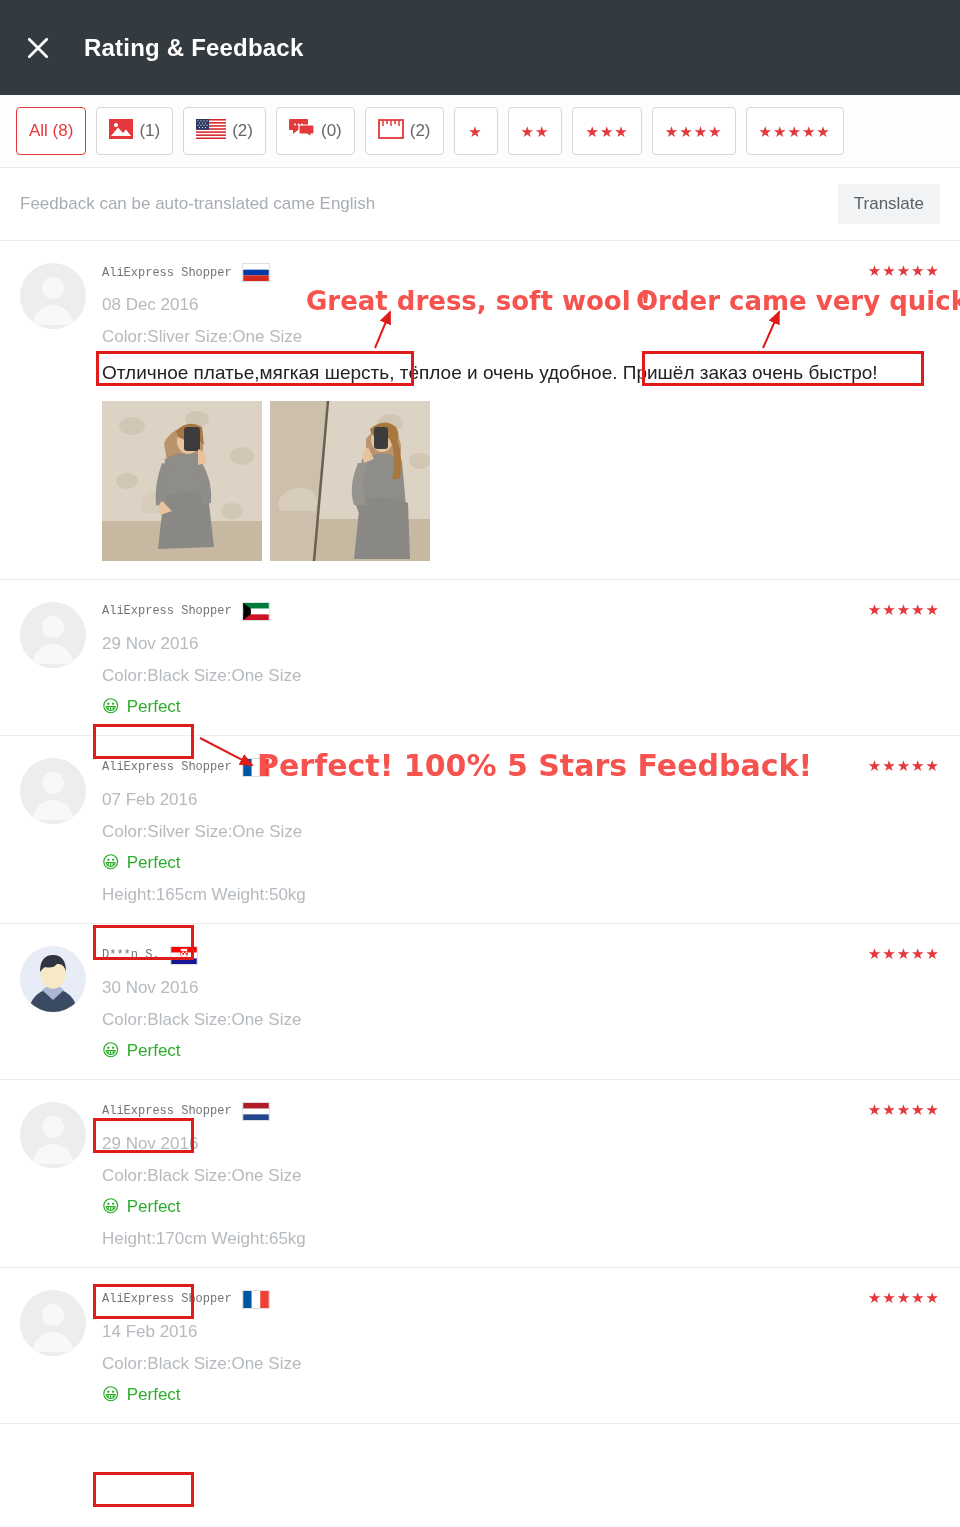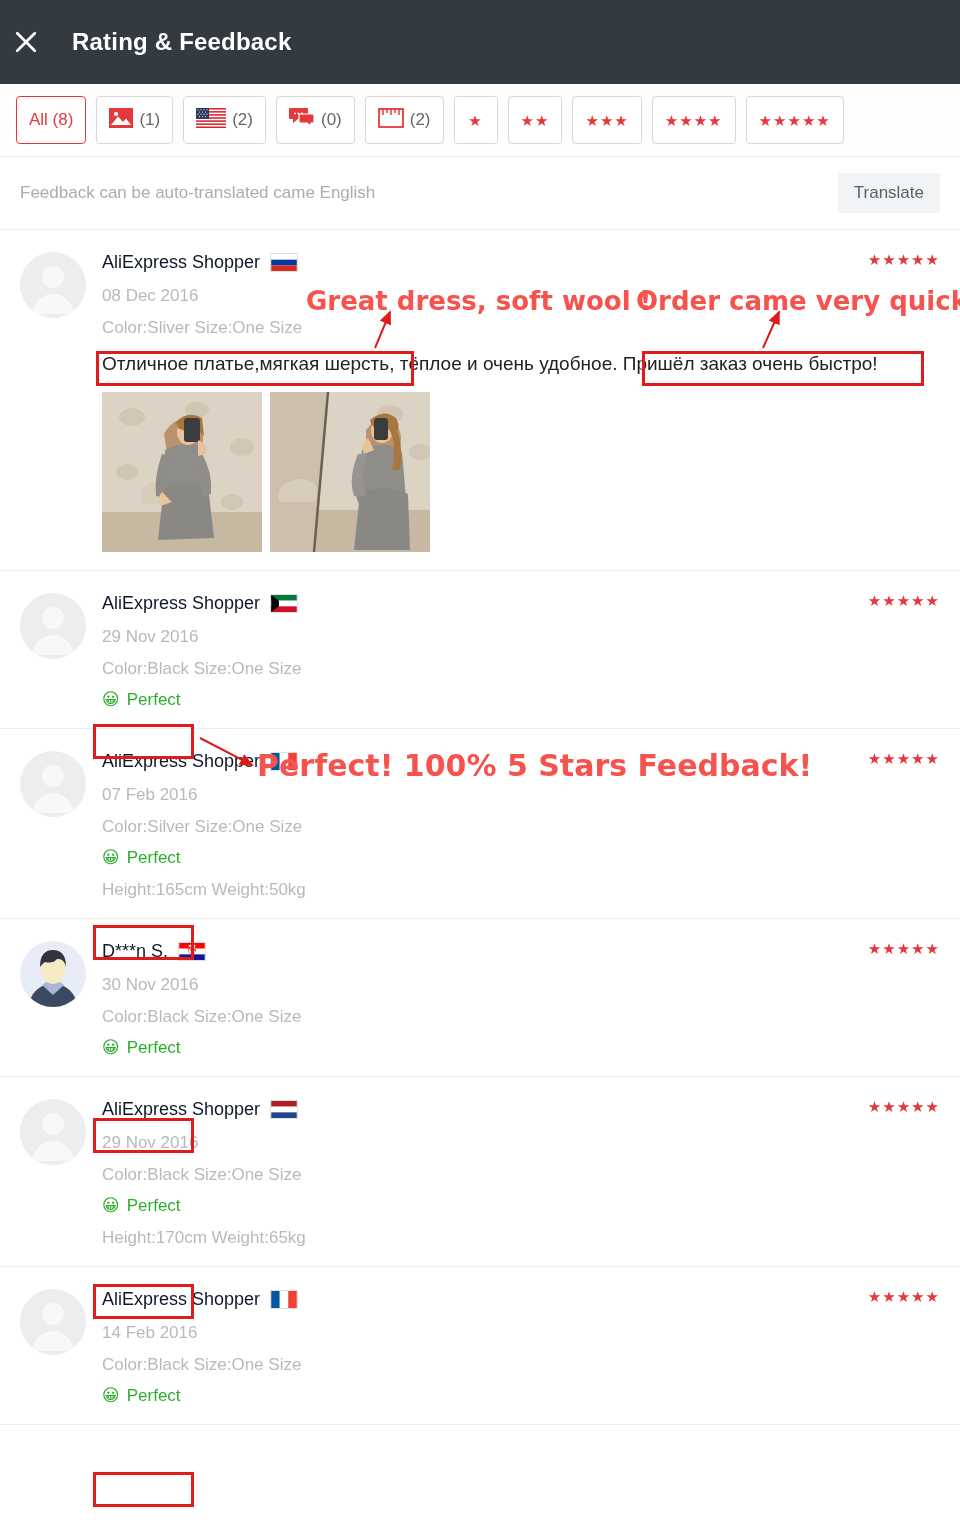--- a/index.html
+++ b/index.html
@@ -5,25 +5,25 @@
   * { box-sizing: border-box; margin: 0; padding: 0; }
   html, body {
     width: 960px;
     background: #fff;
     font-family: "Liberation Sans", "DejaVu Sans", sans-serif;
   }
   body { width: 960px; min-height: 1527px; position: relative; overflow-x: hidden; }
 
   
   .header {
-    height: 84px;
+    height: 95px;
     background: #333a40;
     display: flex;
     align-items: center;
-    padding-left: 4px;
+    padding-left: 16px;
   }
   .close-btn {
     width: 44px; height: 44px;
     display: flex; align-items: center; justify-content: center;
     cursor: pointer;
     flex: 0 0 auto;
   }
   .close-btn svg { display: block; }
   .header-title {
     color: #ffffff;
@@ -104,21 +104,21 @@
     width: 66px; height: 66px;
     border-radius: 50%;
     flex: 0 0 auto;
     overflow: hidden;
     background: #eeeff0;
     position: relative;
   }
   .avatar svg { display: block; width: 100%; height: 100%; }
   .rv-body { flex: 1 1 auto; margin-left: 16px; position: relative; }
   .rv-namerow { display: flex; align-items: center; gap: 10px; }
-  .rv-name { font-size: 18px; color: #0f172a; }
+  .rv-name { font-size: 12px; color: #737373; font-family: Liberation Mono, monospace; }
   .flag {
     width: 28px; height: 19px;
     display: inline-block;
     border: 1px solid rgba(0,0,0,.12);
     flex: 0 0 auto;
   }
   .flag svg { display: block; width: 100%; height: 100%; }
   .rv-stars {
     position: absolute;
     right: 20px;

